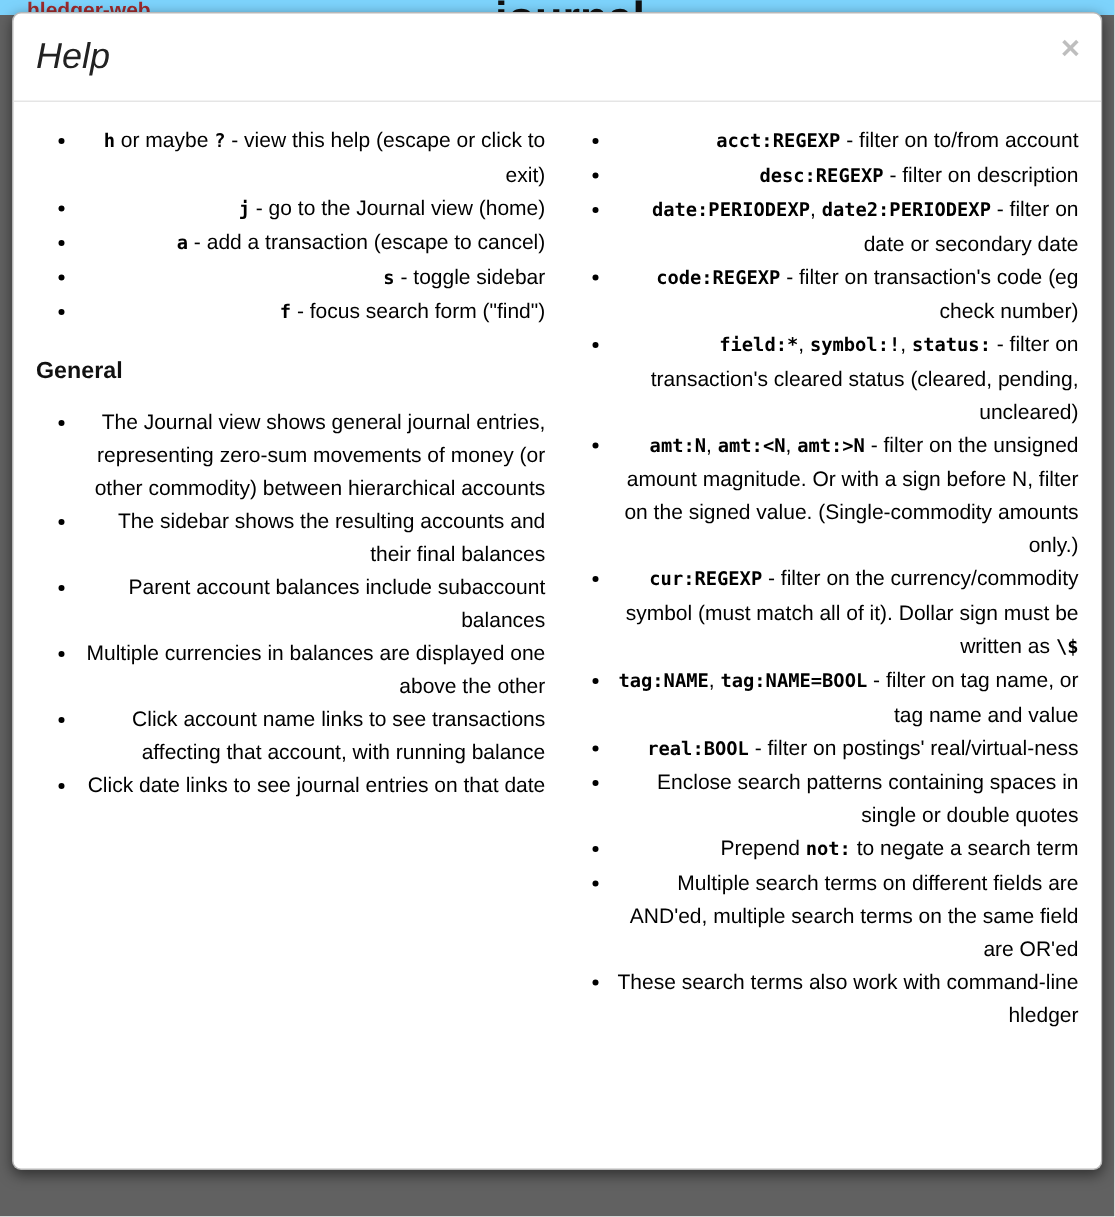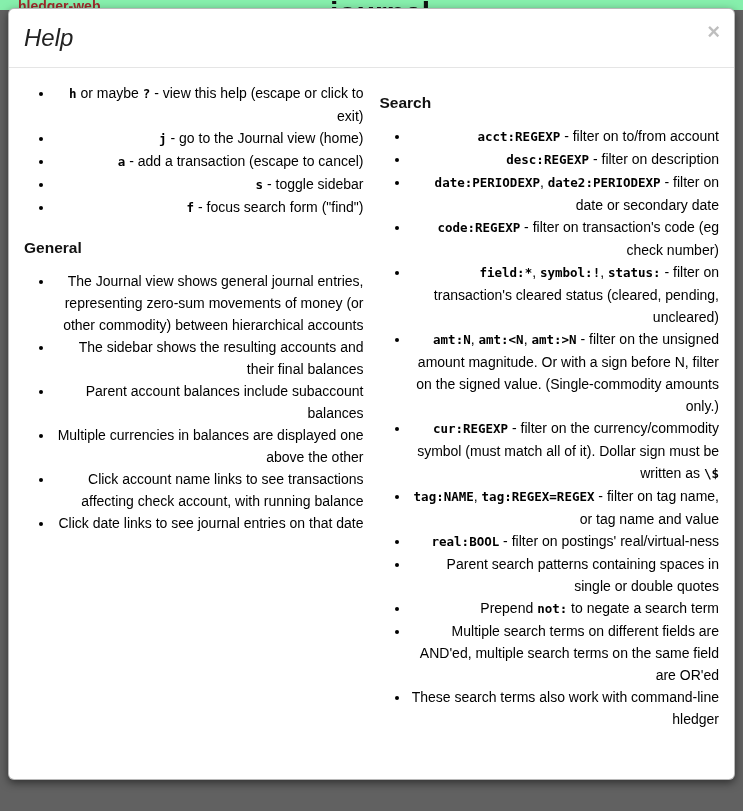--- a/index.html
+++ b/index.html
@@ -9,21 +9,21 @@
     position: relative;
     overflow: hidden;
     background: #ffffff;
     font-family: "Liberation Sans", sans-serif;
     color: #000;
   }
 
   
   .page-topbar {
     position: absolute; top: 0; left: 0; right: 0;
-    height: 10px; background: #86efac; z-index: 1040;
+    height: 10px; background: #7dd3fc; z-index: 1040;
     overflow: visible;
   }
   .brand {
     position: absolute; left: 18px; top: -2px;
     font-size: 14px; font-weight: bold;
     color: #9d2a2c; text-decoration: none; cursor: pointer;
     white-space: nowrap;
   }
   .page-title {
     position: absolute; left: 330px; top: -4px; margin: 0;
@@ -120,36 +120,35 @@
           <li><code>a</code> - add a transaction (escape to cancel)</li>
           <li><code>s</code> - toggle sidebar</li>
           <li><code>f</code> - focus search form ("find")</li>
         </ul>
       <h4>General</h4>
       <ul>
           <li>The Journal view shows general journal entries, representing zero-sum movements of money (or other commodity) between hierarchical accounts</li>
           <li>The sidebar shows the resulting accounts and their final balances</li>
           <li>Parent account balances include subaccount balances</li>
           <li>Multiple currencies in balances are displayed one above the other</li>
-          <li>Click account name links to see transactions affecting check account, with running balance</li>
+          <li>Click account name links to see transactions affecting that account, with running balance</li>
           <li>Click date links to see journal entries on that date</li>
         </ul>
     </div>
     <div class="col">
-      <h4>Search</h4>
       <ul>
           <li><code>acct:REGEXP</code> - filter on to/from account</li>
           <li><code>desc:REGEXP</code> - filter on description</li>
           <li><code>date:PERIODEXP</code>, <code>date2:PERIODEXP</code> - filter on date or secondary date</li>
           <li><code>code:REGEXP</code> - filter on transaction's code (eg check number)</li>
           <li><code>field:*</code>, <code>symbol:!</code>, <code>status:</code> - filter on transaction's cleared status (cleared, pending, uncleared)</li>
           <li><code>amt:N</code>, <code>amt:&lt;N</code>, <code>amt:&gt;N</code> - filter on the unsigned amount magnitude. Or with a sign before N, filter on the signed value. (Single-commodity amounts only.)</li>
           <li><code>cur:REGEXP</code> - filter on the currency/commodity symbol (must match all of it). Dollar sign must be written as <code>\$</code></li>
-          <li><code>tag:NAME</code>, <code>tag:REGEX=REGEX</code> - filter on tag name, or tag name and value</li>
+          <li><code>tag:NAME</code>, <code>tag:NAME=BOOL</code> - filter on tag name, or tag name and value</li>
           <li><code>real:BOOL</code> - filter on postings' real/virtual-ness</li>
-          <li>Parent search patterns containing spaces in single or double quotes</li>
+          <li>Enclose search patterns containing spaces in single or double quotes</li>
           <li>Prepend <code>not:</code> to negate a search term</li>
           <li>Multiple search terms on different fields are AND'ed, multiple search terms on the same field are OR'ed</li>
           <li>These search terms also work with command-line hledger</li>
         </ul>
     </div>
   </div>
 </div>
 
 </body></html>

